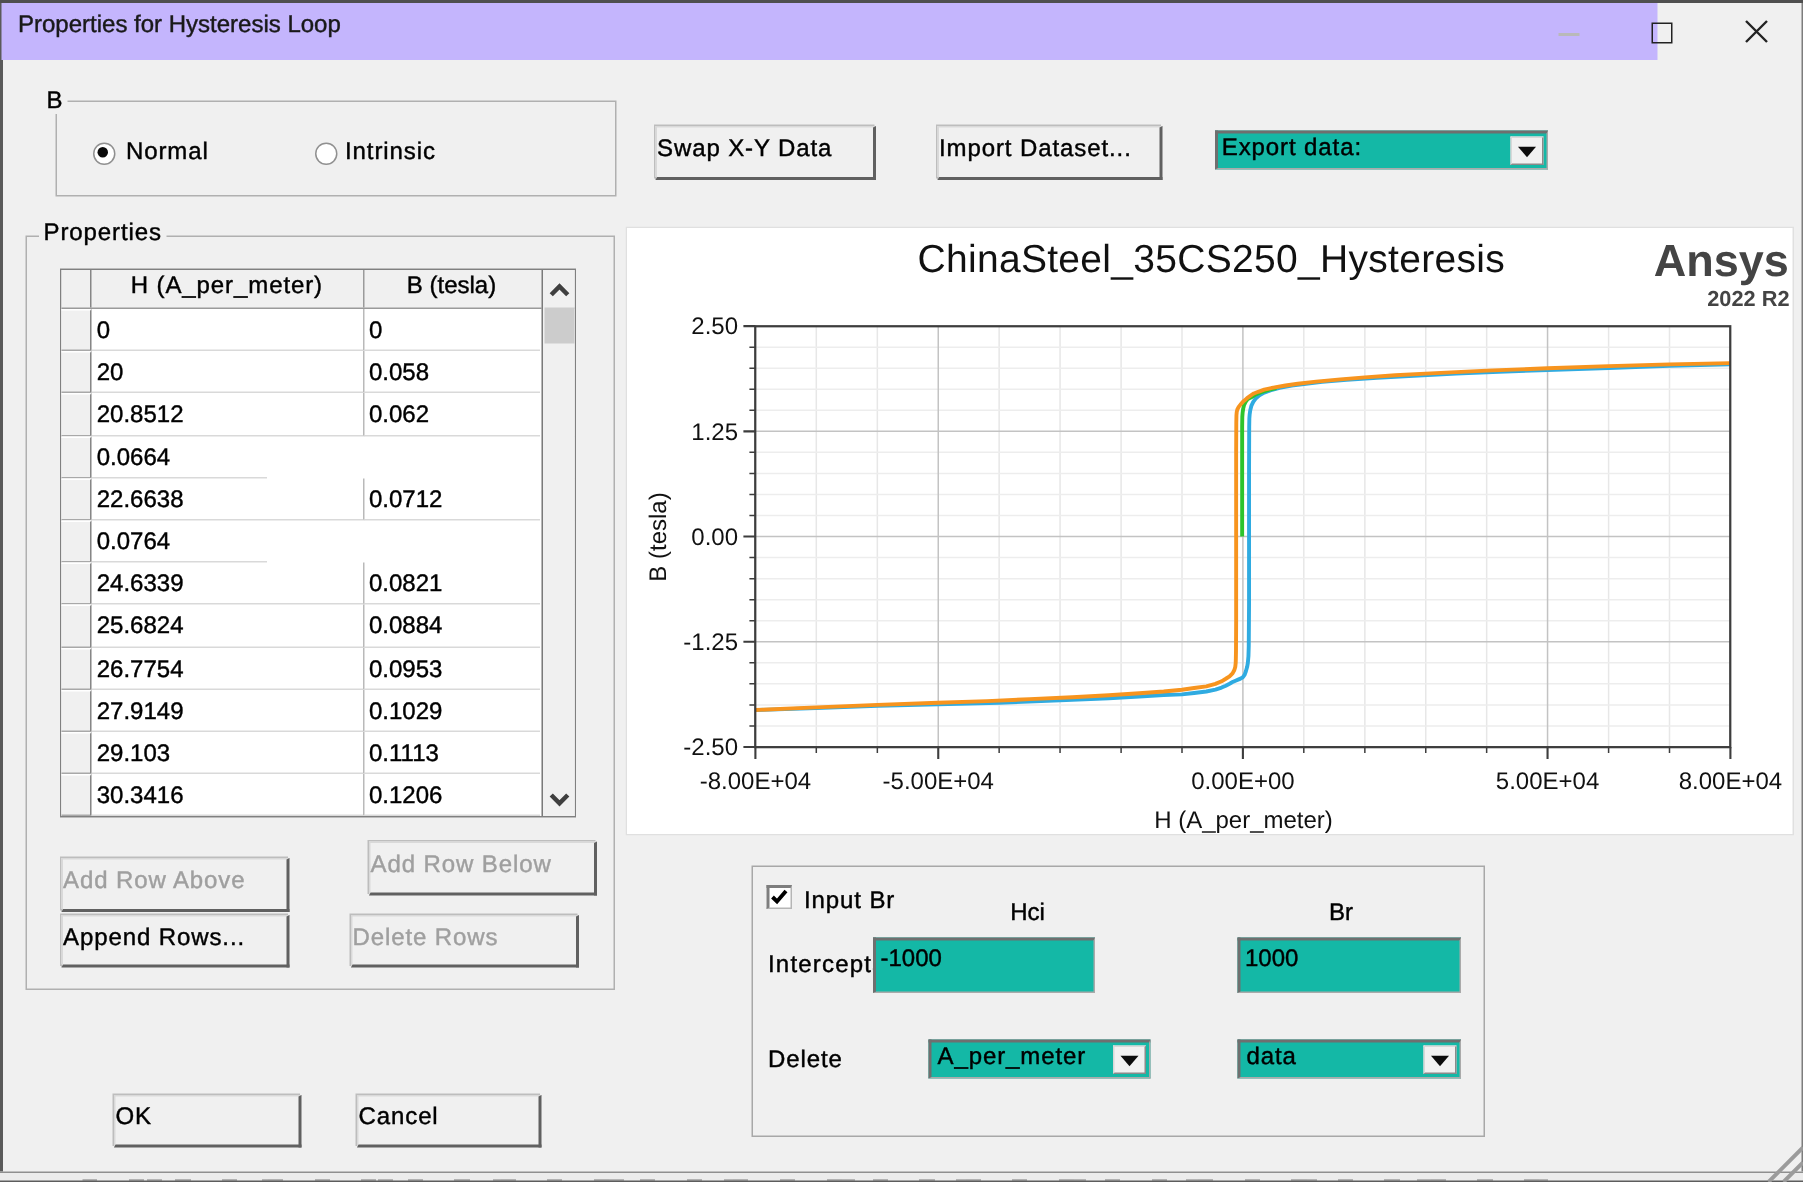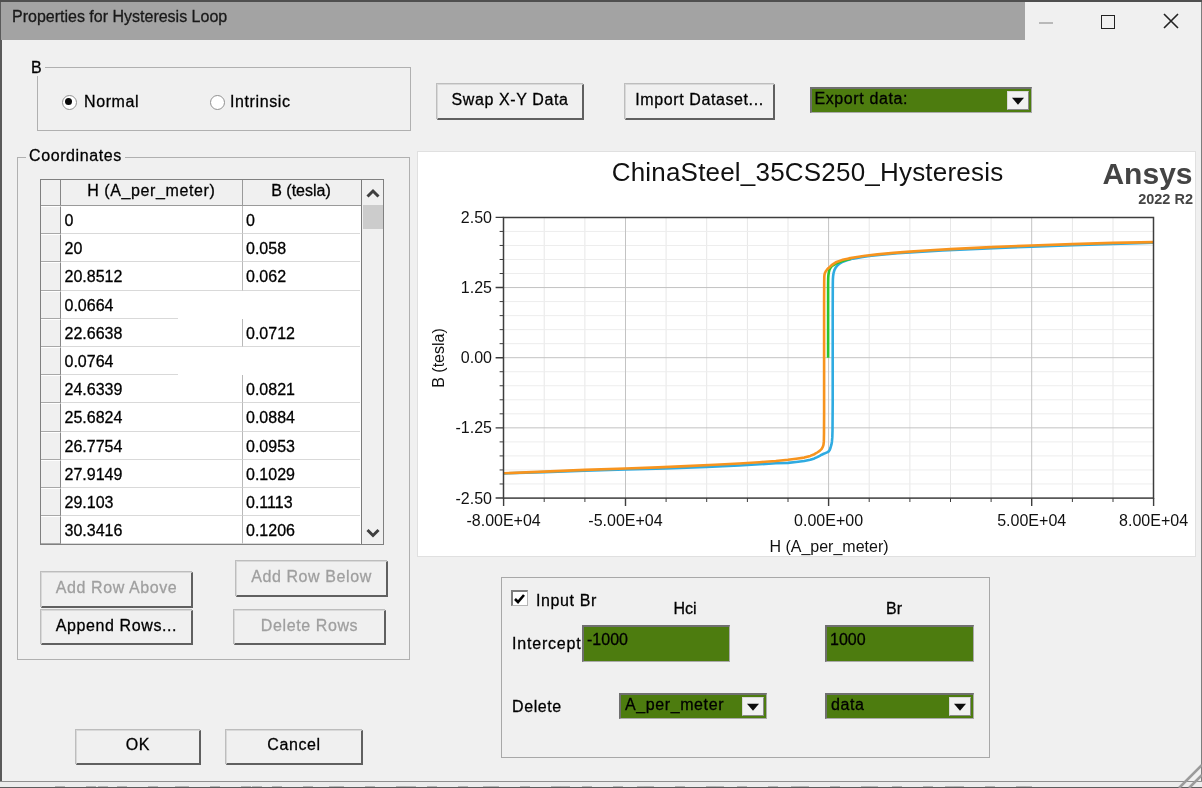--- a/index.html
+++ b/index.html
@@ -1,44 +1,44 @@
 <!DOCTYPE html>
 <html><head><meta charset="utf-8"><style>
 *{margin:0;padding:0;box-sizing:border-box}
 html,body{width:1202px;height:788px;overflow:hidden}
 #win{position:relative;width:1202px;height:788px;background:#f0f0f0;
  font-family:"Liberation Sans",sans-serif;font-size:16px;color:#000;-webkit-text-stroke:0.28px currentColor}
 .abs{position:absolute}
-.btn{position:absolute;background:#f0f0f0;text-align:center;letter-spacing:0.6px;
+.btn{position:absolute;background:#f0f0f0;text-align:left;letter-spacing:0.6px;
  border-top:1px solid #d9d9d9;border-left:1px solid #d9d9d9;
  border-right:2px solid #606060;border-bottom:2px solid #606060;
  box-shadow:-1px -1px 0 #bdbdbd}
 .btn.dis{color:#9f9f9f}
 .gbox{position:absolute;border:1px solid #b0b0b0}
 .glab{position:absolute;background:#f0f0f0;padding:0 3px;line-height:17px;letter-spacing:0.6px}
-.field{position:absolute;background:#4d7c0f;
+.field{position:absolute;background:#14b8a6;
  border-top:2px solid #6f6f6f;border-left:2px solid #6f6f6f;
  border-bottom:1px solid #aaa;border-right:1px solid #aaa}
 .trow{display:flex;height:28.2px;background:#fff}
 .trow .rh{width:20px;background:#f0f0f0;border-right:1px solid #868686;border-bottom:1px solid #a8a8a8;border-top:1px solid #fff}
 .trow .c1{width:181.5px;border-right:1px solid #b9b9b9;border-bottom:1px solid #d9d9d9;padding:6px 0 0 3.5px}
 .trow .c2{width:117px;border-bottom:1px solid #d9d9d9;padding:6px 0 0 3.5px}
 .arrbtn{position:absolute;top:1.5px;right:2px;bottom:2px;width:22px;background:#f1f1f1;
  border:1px solid #d8d8d8;border-right:1.5px solid #8a8a8a;border-bottom:1.5px solid #8a8a8a}
 .tri{position:absolute;left:50%;top:50%;transform:translate(-50%,-32%);width:0;height:0;
  border-left:6px solid transparent;border-right:6px solid transparent;border-top:7px solid #0c0c0c}
 .radio{position:absolute;width:15px;height:15px;border-radius:50%;background:#fff;border:1.5px solid #909090}
 </style></head><body>
 <div id="win">
 
 <div class="abs" style="left:0;top:0;width:1202px;height:2px;background:#4f4f4f"></div>
 <div class="abs" style="left:0;top:2px;width:1.5px;height:779px;background:#5a5a5a"></div>
 <div class="abs" style="left:1201px;top:2px;width:1px;height:779px;background:#7d7d7d"></div>
 
-<div class="abs" style="left:1px;top:2px;width:1024px;height:38px;background:#a3a3a3">
+<div class="abs" style="left:1px;top:2px;width:1104px;height:38px;background:#c4b5fd">
  <div class="abs" style="left:11px;top:6px;font-size:16px;color:#191919">Properties for Hysteresis Loop</div>
  <div class="abs" style="left:1038px;top:19.5px;width:14px;height:2.5px;background:#b9b9b9"></div>
  <div class="abs" style="left:1099.5px;top:13px;width:14px;height:14px;border:1.5px solid #222"></div>
  <svg class="abs" style="left:1161px;top:10px" width="18" height="18">
         <path d="M2 2 L16 16 M16 2 L2 16" stroke="#222" stroke-width="1.6"></path>
       </svg>
 </div>
 
 <div class="gbox" style="left:37px;top:67px;width:374px;height:64px"></div>
 <div class="glab" style="left:28px;top:59px">B</div>
@@ -52,21 +52,21 @@
 <div class="btn" style="left:437px;top:84px;width:147px;height:36px;padding-top:6px">Swap X-Y Data</div>
 <div class="btn" style="left:625px;top:84px;width:150px;height:36px;padding-top:6px">Import Dataset...</div>
 <div class="field" style="left:810px;top:87px;width:222px;height:26px">
  <div class="abs" style="left:2.5px;top:1px;letter-spacing:0.6px">Export data:</div>
  <div class="arrbtn">
         <div class="tri"></div>
       </div>
 </div>
 
 <div class="gbox" style="left:17px;top:156.5px;width:393px;height:503.5px"></div>
-<div class="glab" style="left:26px;top:147px">Coordinates</div>
+<div class="glab" style="left:26px;top:147px">Properties</div>
 
 <div class="abs" style="left:40px;top:179px;width:344px;height:366px;background:#fff;border:1px solid #808080">
  <div style="display:flex;height:26px;background:#f0f0f0;border-bottom:1px solid #9a9a9a">
   <div style="width:20px;border-right:1px solid #868686"></div>
   <div style="width:181.5px;border-right:1px solid #9a9a9a;text-align:center;padding-top:2px;letter-spacing:0.6px">H (A_per_meter)</div>
   <div style="width:117px;text-align:center;padding-top:2px">B (tesla)</div>
  </div>
  <div class="trow">
         <div class="rh"></div>
         <div class="c1">0</div>
@@ -131,21 +131,21 @@
           <path d="M2.5 9.5 L8 4 L13.5 9.5" stroke="#3f3f3f" stroke-width="3" fill="none"></path>
         </svg>
   <div class="abs" style="left:0.5px;top:25px;width:20px;height:24px;background:#cccccc"></div>
   <svg class="abs" style="left:3px;bottom:5px" width="16" height="12">
           <path d="M2.5 3 L8 8.5 L13.5 3" stroke="#3f3f3f" stroke-width="3" fill="none"></path>
         </svg>
  </div>
 </div>
 
 <div class="btn dis" style="left:41px;top:572px;width:152px;height:36px;padding-top:6px">Add Row Above</div>
-<div class="btn dis" style="left:236px;top:561px;width:152px;height:36px;padding-top:6px">Add Row Below</div>
+<div class="btn dis" style="left:246px;top:561px;width:152px;height:36px;padding-top:6px">Add Row Below</div>
 <div class="btn" style="left:41px;top:610px;width:152px;height:35px;padding-top:6px">Append Rows...</div>
 <div class="btn dis" style="left:234px;top:610px;width:152px;height:35px;padding-top:6px">Delete Rows</div>
 
 <div class="abs" style="left:417px;top:151px;width:779px;height:406px;background:#fff;border:1px solid #e0e0e0">
 <svg id="chart" width="779" height="406" viewBox="0 0 779 406">
 <g fill="none">
 <path d="M126.2 65.4V346.0 M166.9 65.4V346.0 M248.1 65.4V346.0 M288.7 65.4V346.0 M329.4 65.4V346.0 M370.0 65.4V346.0 M451.2 65.4V346.0 M491.9 65.4V346.0 M532.5 65.4V346.0 M573.1 65.4V346.0 M654.4 65.4V346.0 M695.0 65.4V346.0" stroke="#e7e7e7" stroke-width="1"></path>
 <path d="M85.6 79.43H735.6 M85.6 93.46H735.6 M85.6 107.49H735.6 M85.6 121.52H735.6 M85.6 149.58H735.6 M85.6 163.61H735.6 M85.6 177.64H735.6 M85.6 191.67H735.6 M85.6 219.73H735.6 M85.6 233.76H735.6 M85.6 247.79H735.6 M85.6 261.82H735.6 M85.6 289.88H735.6 M85.6 303.91H735.6 M85.6 317.94H735.6 M85.6 331.97H735.6" stroke="#ededed" stroke-width="1"></path>
 <path d="M207.5 65.4V346.0 M410.6 65.4V346.0 M613.7 65.4V346.0" stroke="#c3c3c3" stroke-width="1"></path>
 <path d="M85.6 135.55H735.6 M85.6 205.70H735.6 M85.6 275.85H735.6" stroke="#c3c3c3" stroke-width="1"></path>
@@ -200,21 +200,21 @@
       </div>
 </div>
 <div class="field" style="left:825px;top:693px;width:149px;height:26px">
  <div class="abs" style="left:4px;top:1px;letter-spacing:0.6px">data</div>
       <div class="arrbtn">
         <div class="tri"></div>
       </div>
 </div>
 
 <div class="btn" style="left:76px;top:730px;width:125px;height:35px;padding-top:5px">OK</div>
-<div class="btn" style="left:226px;top:730px;width:137px;height:35px;padding-top:5px">Cancel</div>
+<div class="btn" style="left:238px;top:730px;width:123px;height:35px;padding-top:5px">Cancel</div>
 
 <div class="abs" style="left:0;top:781px;width:1202px;height:1px;background:#8f8f8f"></div>
 <div class="abs" style="left:0;top:782px;width:1202px;height:6px;background:#ececec">
  <div class="abs" style="left:55px;top:3.5px;width:980px;height:2px;background:repeating-linear-gradient(90deg,#7a7a7a 0 10px,transparent 10px 31px),repeating-linear-gradient(90deg,transparent 0 43px,#808080 43px 53px,transparent 53px 77px);opacity:.5"></div>
 
 </div>
 <div class="abs" style="left:0;top:786.6px;width:1202px;height:1.4px;background:#5d5d5d"></div>
 <svg class="abs" style="left:1178px;top:764px" width="24" height="24">
       <path d="M1 24 L24 1 M11 24 L24 11" stroke="#9b9b9b" stroke-width="2.6" fill="none"></path>
     </svg>

